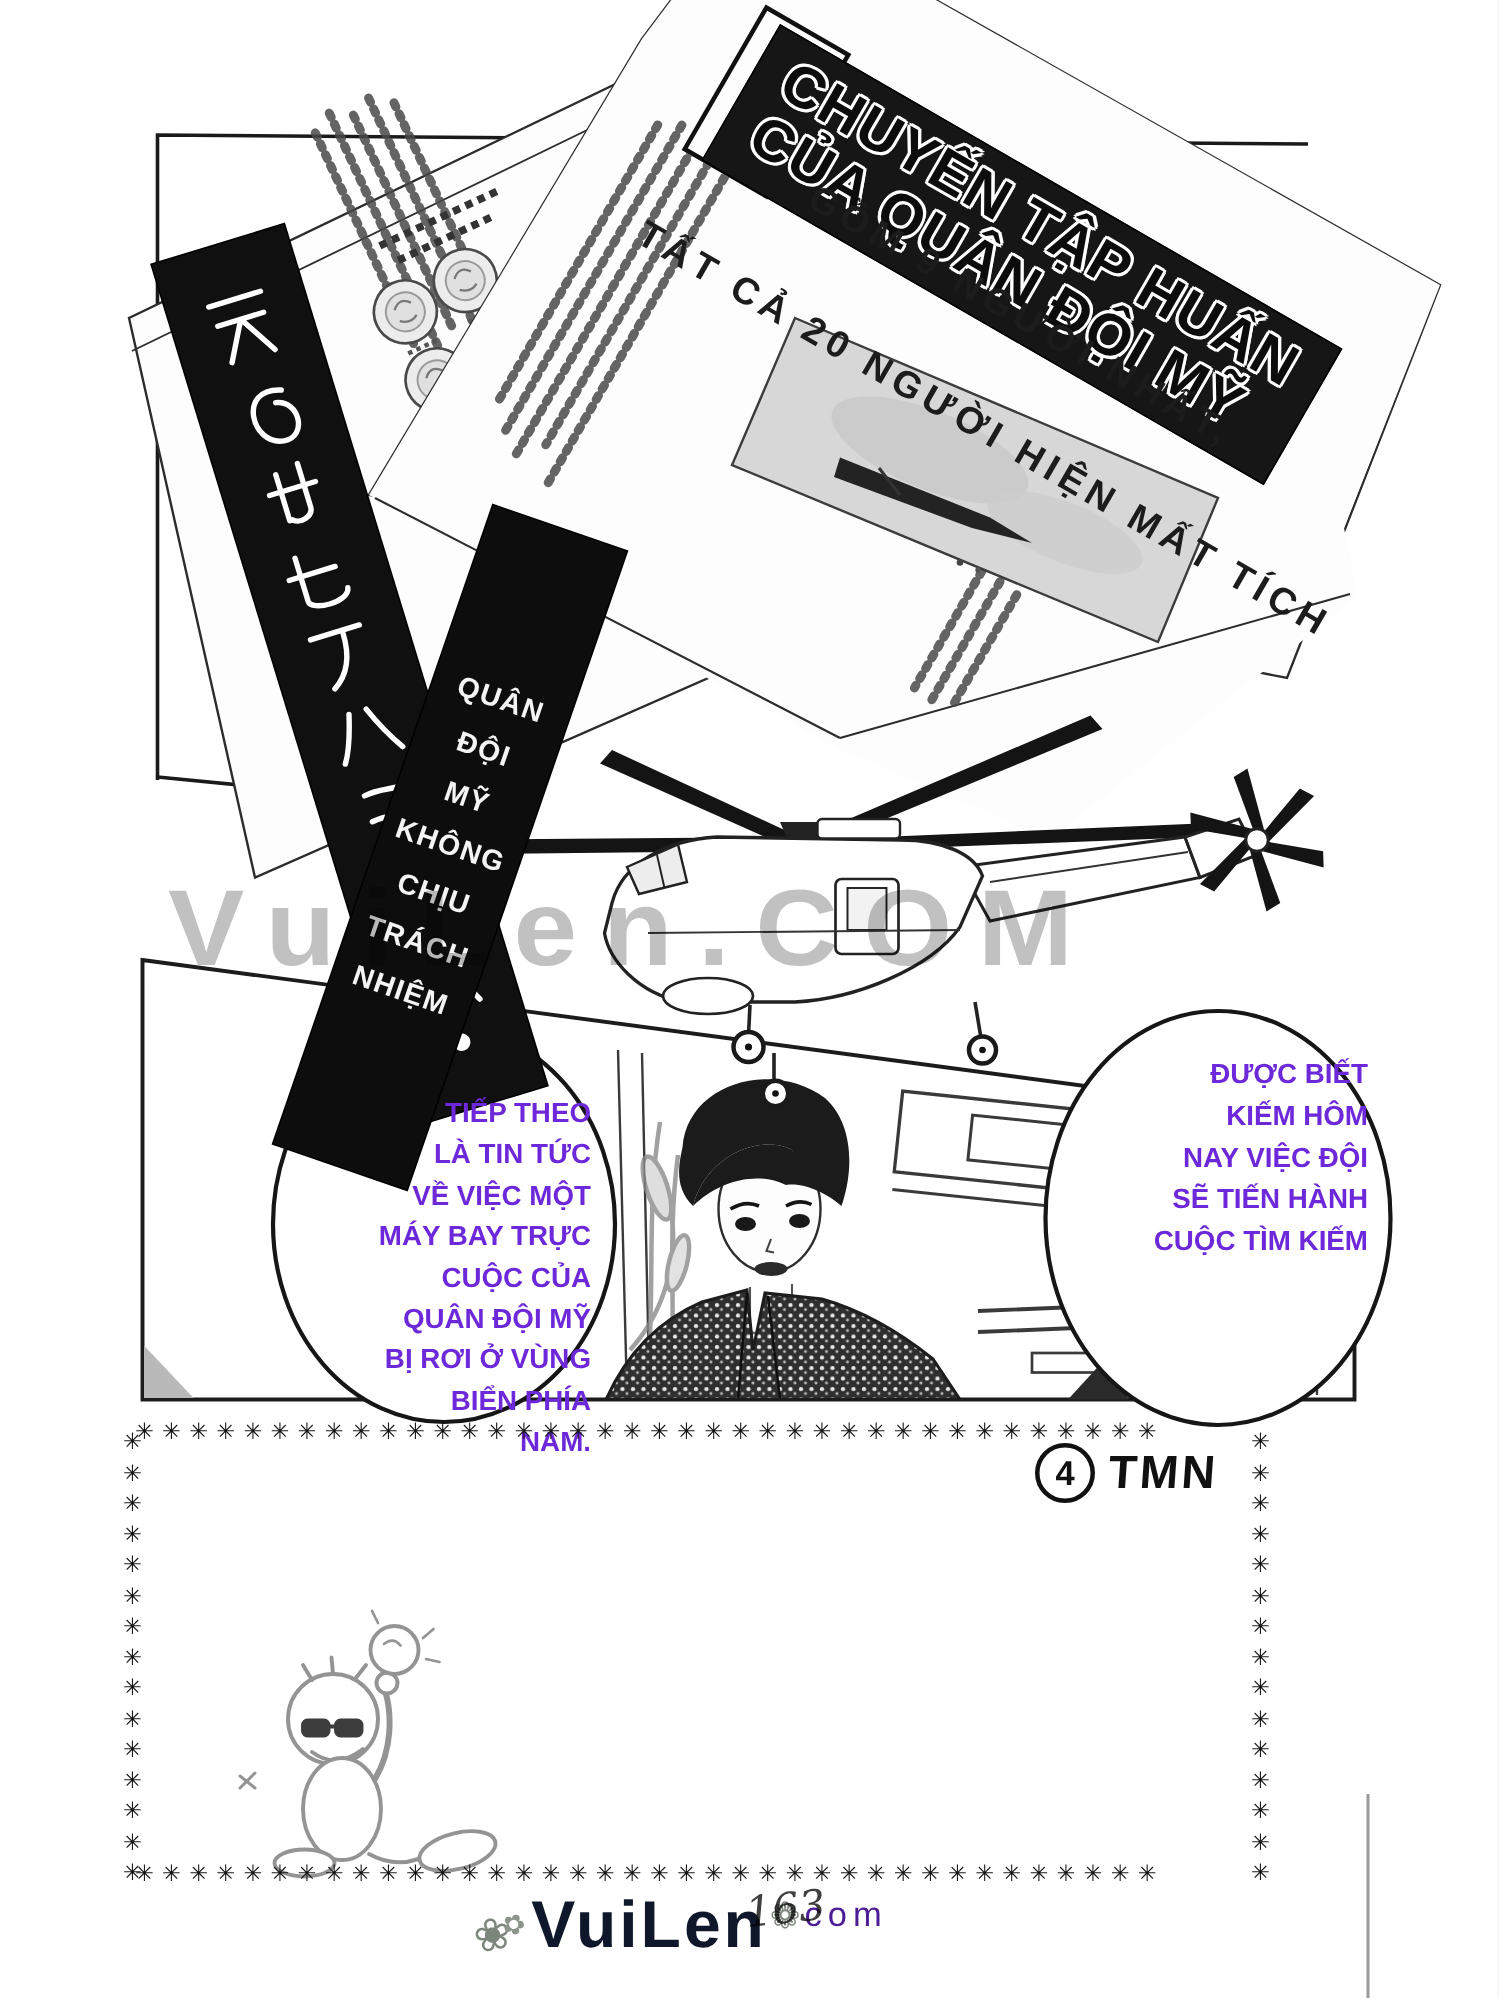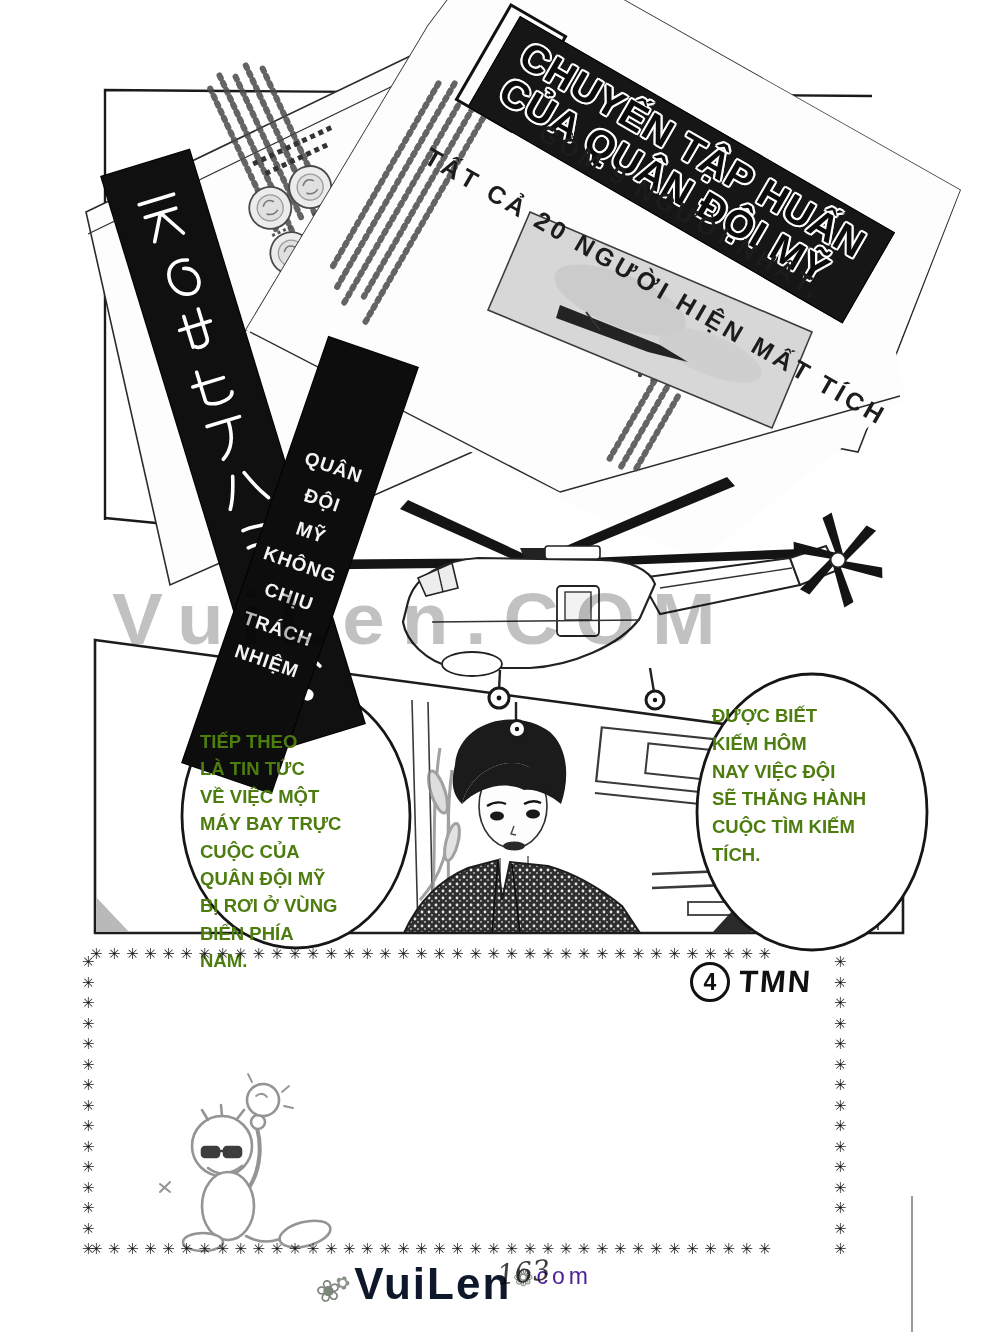--- a/index.html
+++ b/index.html
@@ -23,21 +23,21 @@
       border:3px solid #111;transform:rotate(30deg);}
   
   .banner1{left:187px;top:150px;width:92px;height:600px;background:#101010;
       transform:rotate(-17deg);box-shadow:0 0 0 1px #000;}
   .banner2{left:253px;top:340px;width:94px;height:450px;background:#0d0d0d;
       transform:rotate(19deg);display:flex;flex-direction:column;align-items:center;
       justify-content:center;box-shadow:0 0 0 1px #000;}
   .banner2 span{color:#f4f4f4;font-size:19px;font-weight:700;letter-spacing:1px;
       line-height:1.8;text-align:center;}
   
-  .bubbletext{font-weight:700;color:#4d7c0f;text-align:left;}
+  .bubbletext{font-weight:700;color:#6d28d9;text-align:right;}
   .bubbleL{left:200px;top:728px;width:194px;font-size:18.5px;line-height:1.48;}
   .bubbleR{left:712px;top:702px;width:200px;font-size:18.5px;line-height:1.5;}
   
   .wm-center{left:112px;top:578px;font-size:72px;font-weight:900;letter-spacing:16px;
       color:#b2b2b2;opacity:.8;mix-blend-mode:multiply;transform:scaleX(1.06);
       transform-origin:0 0;white-space:nowrap;}
   
   .bh{font-size:15px;letter-spacing:5.5px;color:#141414;white-space:nowrap;}
   .bh-top{left:90px;top:945px;width:770px;overflow:hidden;}
   .bh-bottom{left:90px;top:1240px;width:770px;overflow:hidden;}
@@ -362,23 +362,22 @@
     <div>QUÂN ĐỘI MỸ</div>
     <div>BỊ RƠI Ở VÙNG</div>
     <div>BIỂN PHÍA</div>
     <div>NAM.</div>
   </div>
 
   <div class="abs bubbletext bubbleR">
     <div>ĐƯỢC BIẾT</div>
     <div>KIẾM HÔM</div>
     <div>NAY VIỆC ĐỘI</div>
-    <div>SẼ THĂNG HÀNH</div>
+    <div>SẼ TIẾN HÀNH</div>
     <div>CUỘC TÌM KIẾM</div>
-    <div>TÍCH.</div>
   </div>
 
   <div class="abs bh bh-top">✳✳✳✳✳✳✳✳✳✳✳✳✳✳✳✳✳✳✳✳✳✳✳✳✳✳✳✳✳✳✳✳✳✳✳✳✳✳</div>
   <div class="abs bh bh-bottom">✳✳✳✳✳✳✳✳✳✳✳✳✳✳✳✳✳✳✳✳✳✳✳✳✳✳✳✳✳✳✳✳✳✳✳✳✳✳</div>
   <div class="abs bv bv-left">✳✳✳✳✳✳✳✳✳✳✳✳✳✳✳</div>
   <div class="abs bv bv-right">✳✳✳✳✳✳✳✳✳✳✳✳✳✳✳</div>
 
   <div class="abs tmn">
     <div class="circ">4</div>
     <div class="sig">TMN</div>

